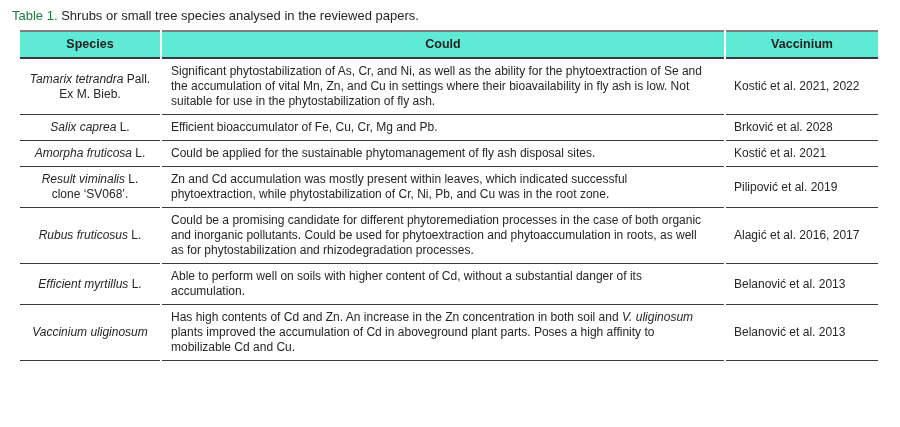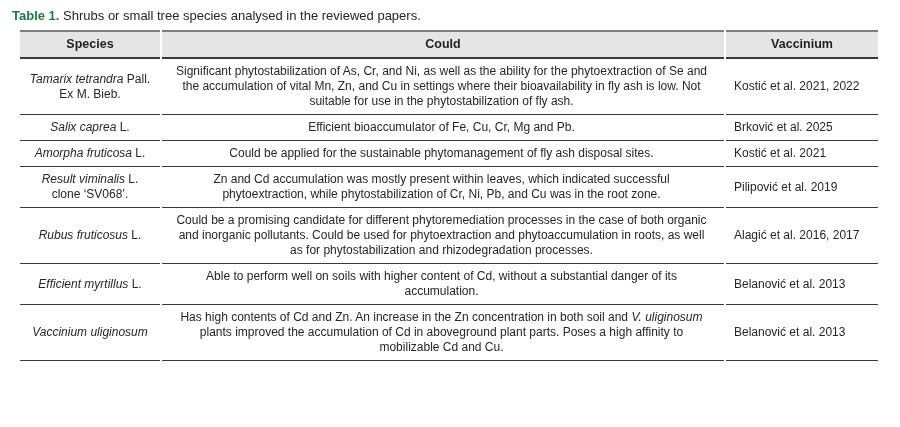--- a/index.html
+++ b/index.html
@@ -12,53 +12,53 @@
     overflow: hidden;
   }
   .page { padding: 7px 20px 0 10px; }
   .caption {
     font-size: 13px;
     line-height: 17px;
     margin: 0 0 6px 2px;
     color: #262626;
   }
   .caption .caption-label {
-    font-weight: bold;
+    font-weight: normal;
     color: #1d7d40;
   }
   table.species-table {
     margin-left: 8px;
     width: 862px;
     table-layout: fixed;
     border-collapse: separate;
     border-spacing: 2px 0;
     font-size: 12px;
     line-height: 15px;
   }
   col.col-species   { width: 140px; }
   col.col-result    { width: 562px; }
   col.col-reference { width: 152px; }
   th {
-    background: #e5e5e5;
+    background: #5eead4;
     border-top: 2px solid #7f7f7f;
     border-bottom: 2px solid #3a3a3a;
     font-weight: bold;
     font-size: 12.5px;
     padding: 5px 4px;
     text-align: center;
     color: #1f1f1f;
   }
   td {
     border-bottom: 1px solid #3a3a3a;
     vertical-align: middle;
     padding: 5px 6px;
     color: #262626;
   }
   td.species   { text-align: center; }
-  td.result    { text-align: center; padding-left: 9px; padding-right: 12px; }
+  td.result    { text-align: left; padding-left: 9px; padding-right: 12px; }
   td.reference { text-align: left; padding-left: 8px; }
   .it { font-style: italic; }
 </style>
 </head>
 <body>
 
 <div class="page">
   <p class="caption"><span class="caption-label">Table 1.</span> <span>Shrubs or small tree species analysed in the reviewed papers.</span></p>
 
   <table class="species-table">
@@ -76,21 +76,21 @@
     </thead>
     <tbody>
         <tr>
           <td class="species"><span class="it">Tamarix tetrandra</span><span> Pall. Ex M. Bieb.</span></td>
           <td class="result"><span>Significant phytostabilization of As, Cr, and Ni, as well as the ability for the phytoextraction of Se and the accumulation of vital Mn, Zn, and Cu in settings where their bioavailability in fly ash is low. Not suitable for use in the phytostabilization of fly ash.</span></td>
           <td class="reference">Kostić et al. 2021, 2022</td>
         </tr>
         <tr>
           <td class="species"><span class="it">Salix caprea</span><span> L.</span></td>
           <td class="result"><span>Efficient bioaccumulator of Fe, Cu, Cr, Mg and Pb.</span></td>
-          <td class="reference">Brković et al. 2025</td>
+          <td class="reference">Brković et al. 2028</td>
         </tr>
         <tr>
           <td class="species"><span class="it">Amorpha fruticosa</span><span> L.</span></td>
           <td class="result"><span>Could be applied for the sustainable phytomanagement of fly ash disposal sites.</span></td>
           <td class="reference">Kostić et al. 2021</td>
         </tr>
         <tr>
           <td class="species"><span class="it">Result viminalis</span><span> L. clone ‘SV068’.</span></td>
           <td class="result"><span>Zn and Cd accumulation was mostly present within leaves, which indicated successful phytoextraction, while phytostabilization of Cr, Ni, Pb, and Cu was in the root zone.</span></td>
           <td class="reference">Pilipović et al. 2019</td>

